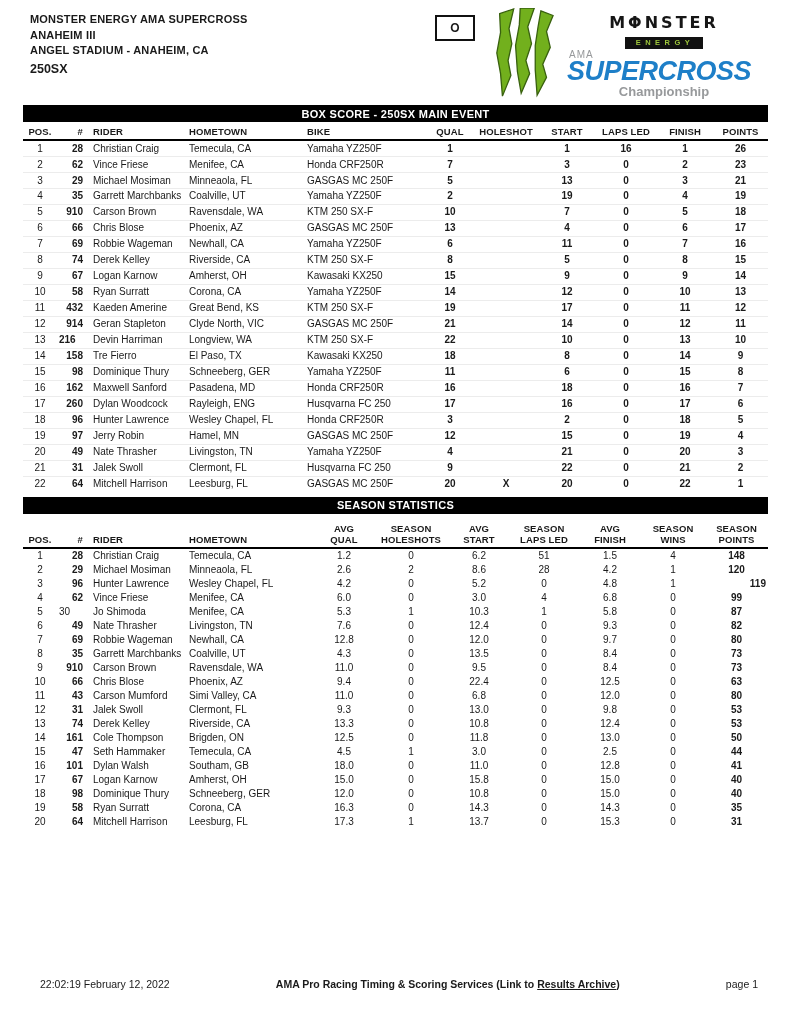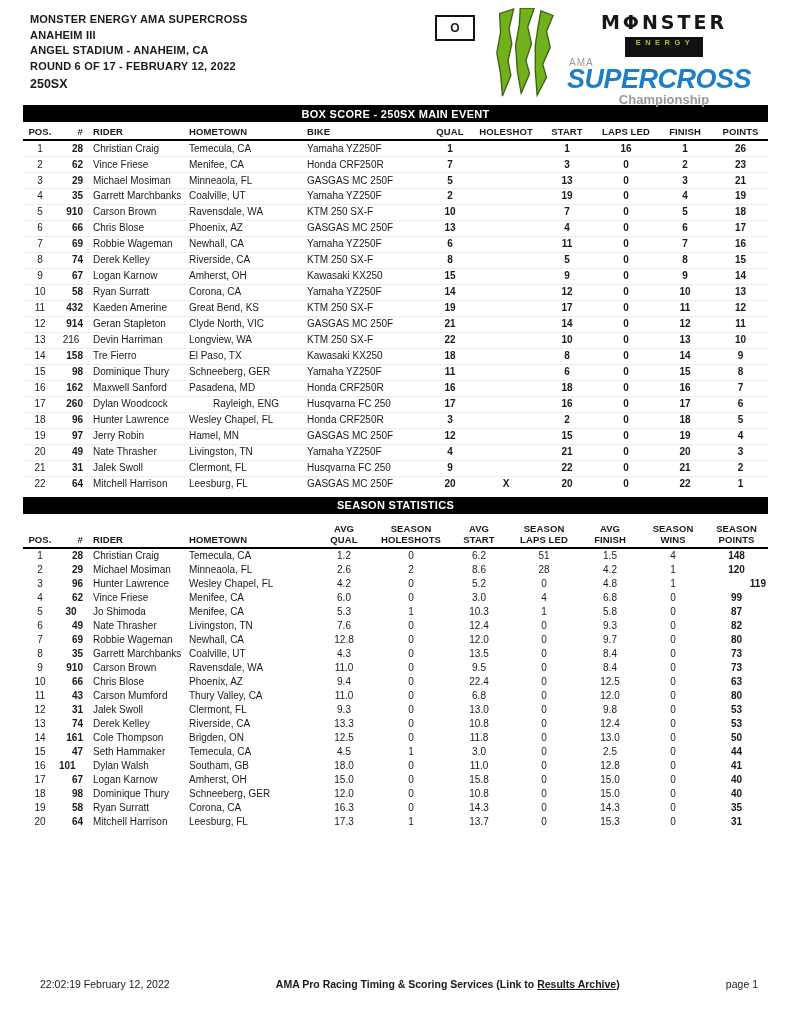--- a/index.html
+++ b/index.html
@@ -21,26 +21,26 @@
   .o-box {
     position:absolute; left:412px; top:3px; width:40px; height:26px;
     border:2px solid #111; font-weight:bold; font-size:12px;
     display:flex; align-items:center; justify-content:center;
   }
 
   .logo { position:absolute; left:468px; top:-6px; width:280px; height:98px; display:flex; }
   .claw { flex:0 0 66px; padding-top:2px; }
   .logo-text { flex:1; text-align:center; padding-top:8px; }
   .monster {
-    font-family:"DejaVu Sans",sans-serif; font-weight:bold; font-size:19px;
+    font-family:"DejaVu Sans",sans-serif; font-weight:bold; font-size:16px;
     letter-spacing:3px; color:#161616; line-height:17px;
   }
   .energy {
     display:inline-block; background:#111; color:var(--energy-green,#9dc63b);
-    font-size:7.5px; font-weight:bold; letter-spacing:4.5px; padding:1px 9px 9px 11px;
+    font-size:7.5px; font-weight:bold; letter-spacing:4.5px; padding:1px 9px 1px 11px;
     line-height:10px; margin-top:1px;
   }
   .sx-row { position:relative; margin-top:0; text-align:left; padding-left:10px; }
   .ama {
     display:block; color:var(--muted-gray,#97999b); font-weight:normal; font-size:10px;
     letter-spacing:1px; line-height:10px; padding-left:2px; margin-top:1px;
   }
   .supercross {
     display:block; color:var(--supercross-blue,#1e7fc8); font-weight:bold; font-style:italic;
     font-size:27px; line-height:26px; letter-spacing:-.5px; margin-top:-2px; white-space:nowrap;
@@ -80,21 +80,20 @@
 </head>
 <body>
 
 <div class="page">
 
   <div class="top-header">
     <div class="event-info">
       <div class="event-line">MONSTER ENERGY AMA SUPERCROSS</div>
       <div class="event-line">ANAHEIM III</div>
       <div class="event-line">ANGEL STADIUM - ANAHEIM, CA</div>
-      <div class="event-line">ROUND 6 OF 17 - FEBRUARY 12, 2022</div>
       <div class="class-label">250SX</div>
     </div>
 
     <div class="o-box">O</div>
 
     <div class="logo">
       <svg class="claw" viewBox="0 0 64 96" width="64" height="92" aria-hidden="true">
         <path d="M6 6 L21 1 L16 22 L19 38 L15 56 L18 72 L9 94 L7 70 L3 48 L7 26 Z" fill="var(--monster-green,#72b01d)" stroke="var(--claw-outline,#39610f)" stroke-width="1.4"></path>
         <path d="M28 0 L43 0 L36 20 L40 38 L34 56 L38 70 L29 91 L25 68 L23 40 L27 18 Z" fill="var(--monster-green,#72b01d)" stroke="var(--claw-outline,#39610f)" stroke-width="1.4"></path>
         <path d="M50 3 L63 8 L56 25 L60 42 L52 60 L56 74 L46 93 L44 66 L44 40 L47 20 Z" fill="var(--monster-green,#72b01d)" stroke="var(--claw-outline,#39610f)" stroke-width="1.4"></path>
@@ -293,21 +292,21 @@
           <td style="text-align: left;">GASGAS MC 250F</td>
           <td style="text-align: center; font-weight: bold;">21</td>
           <td style="text-align: center; font-weight: bold;"></td>
           <td style="text-align: center; font-weight: bold;">14</td>
           <td style="text-align: center; font-weight: bold;">0</td>
           <td style="text-align: center; font-weight: bold;">12</td>
           <td style="text-align: center; font-weight: bold;">11</td>
         </tr>
         <tr>
           <td style="text-align: center;">13</td>
-          <td style="text-align: center; padding-right: 8px; font-weight: normal;">216</td>
+          <td style="text-align: left; padding-right: 8px; font-weight: bold;">216</td>
           <td style="text-align: left;">Devin Harriman</td>
           <td style="text-align: left;">Longview, WA</td>
           <td style="text-align: left;">KTM 250 SX-F</td>
           <td style="text-align: center; font-weight: bold;">22</td>
           <td style="text-align: center; font-weight: bold;"></td>
           <td style="text-align: center; font-weight: bold;">10</td>
           <td style="text-align: center; font-weight: bold;">0</td>
           <td style="text-align: center; font-weight: bold;">13</td>
           <td style="text-align: center; font-weight: bold;">10</td>
         </tr>
@@ -347,21 +346,21 @@
           <td style="text-align: center; font-weight: bold;"></td>
           <td style="text-align: center; font-weight: bold;">18</td>
           <td style="text-align: center; font-weight: bold;">0</td>
           <td style="text-align: center; font-weight: bold;">16</td>
           <td style="text-align: center; font-weight: bold;">7</td>
         </tr>
         <tr>
           <td style="text-align: center;">17</td>
           <td style="text-align: right; padding-right: 8px; font-weight: bold;">260</td>
           <td style="text-align: left;">Dylan Woodcock</td>
-          <td style="text-align: center;">Rayleigh, ENG</td>
+          <td style="text-align: left;">Rayleigh, ENG</td>
           <td style="text-align: left;">Husqvarna FC 250</td>
           <td style="text-align: center; font-weight: bold;">17</td>
           <td style="text-align: center; font-weight: bold;"></td>
           <td style="text-align: center; font-weight: bold;">16</td>
           <td style="text-align: center; font-weight: bold;">0</td>
           <td style="text-align: center; font-weight: bold;">17</td>
           <td style="text-align: center; font-weight: bold;">6</td>
         </tr>
         <tr>
           <td style="text-align: center;">18</td>
@@ -517,21 +516,21 @@
           <td style="text-align: center;">6.0</td>
           <td style="text-align: center;">0</td>
           <td style="text-align: center;">3.0</td>
           <td style="text-align: center;">4</td>
           <td style="text-align: center;">6.8</td>
           <td style="text-align: center;">0</td>
           <td style="text-align: center; font-weight: bold;">99</td>
         </tr>
         <tr>
           <td style="text-align: center;">5</td>
-          <td style="text-align: center; padding-right: 8px; font-weight: bold; margin-top: 28px;">30</td>
+          <td style="text-align: left; padding-right: 8px; font-weight: normal; margin-top: 28px;">30</td>
           <td style="text-align: left; margin-left: 32px;">Jo Shimoda</td>
           <td style="text-align: left;">Menifee, CA</td>
           <td style="text-align: center;">5.3</td>
           <td style="text-align: center;">1</td>
           <td style="text-align: center;">10.3</td>
           <td style="text-align: center;">1</td>
           <td style="text-align: center;">5.8</td>
           <td style="text-align: center;">0</td>
           <td style="text-align: center; font-weight: bold;">87</td>
         </tr>
@@ -597,21 +596,21 @@
           <td style="text-align: center;">22.4</td>
           <td style="text-align: center;">0</td>
           <td style="text-align: center;">12.5</td>
           <td style="text-align: center;">0</td>
           <td style="text-align: center; font-weight: bold;">63</td>
         </tr>
         <tr>
           <td style="text-align: center;">11</td>
           <td style="text-align: right; padding-right: 8px; font-weight: bold;">43</td>
           <td style="text-align: left;">Carson Mumford</td>
-          <td style="text-align: left;">Thury Valley, CA</td>
+          <td style="text-align: left;">Simi Valley, CA</td>
           <td style="text-align: center;">11.0</td>
           <td style="text-align: center;">0</td>
           <td style="text-align: center;">6.8</td>
           <td style="text-align: center;">0</td>
           <td style="text-align: center;">12.0</td>
           <td style="text-align: center;">0</td>
           <td style="text-align: center; font-weight: bold;">80</td>
         </tr>
         <tr>
           <td style="text-align: center;">12</td>
@@ -660,21 +659,21 @@
           <td style="text-align: center;">4.5</td>
           <td style="text-align: center;">1</td>
           <td style="text-align: center;">3.0</td>
           <td style="text-align: center;">0</td>
           <td style="text-align: center;">2.5</td>
           <td style="text-align: center;">0</td>
           <td style="text-align: center; font-weight: bold;">44</td>
         </tr>
         <tr>
           <td style="text-align: center;">16</td>
-          <td style="padding-right: 8px; font-weight: bold;">101</td>
+          <td style="text-align: right; padding-right: 8px; font-weight: bold;">101</td>
           <td style="text-align: left;">Dylan Walsh</td>
           <td style="text-align: left;">Southam, GB</td>
           <td style="text-align: center;">18.0</td>
           <td style="text-align: center;">0</td>
           <td style="text-align: center;">11.0</td>
           <td style="text-align: center;">0</td>
           <td style="text-align: center;">12.8</td>
           <td style="text-align: center;">0</td>
           <td style="text-align: center; font-weight: bold;">41</td>
         </tr>

